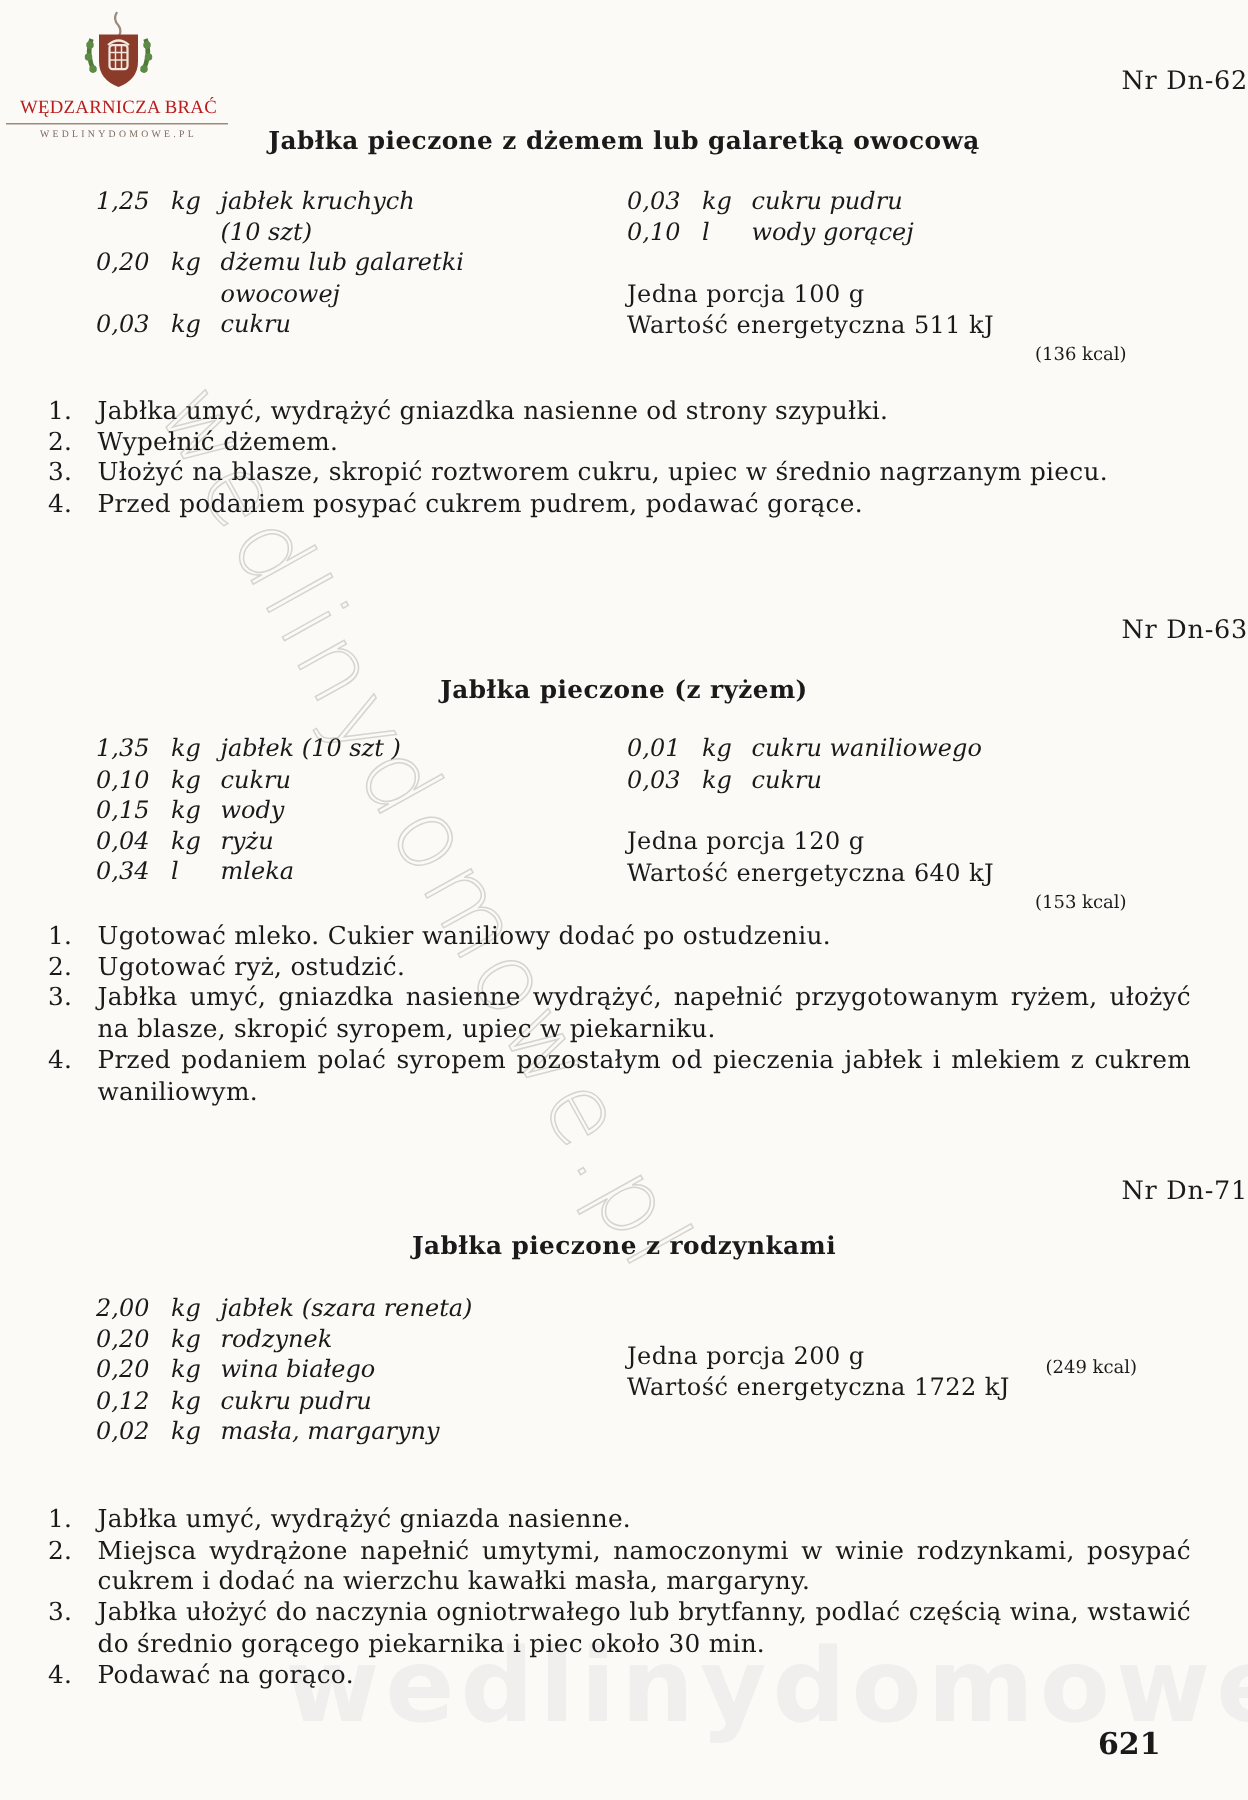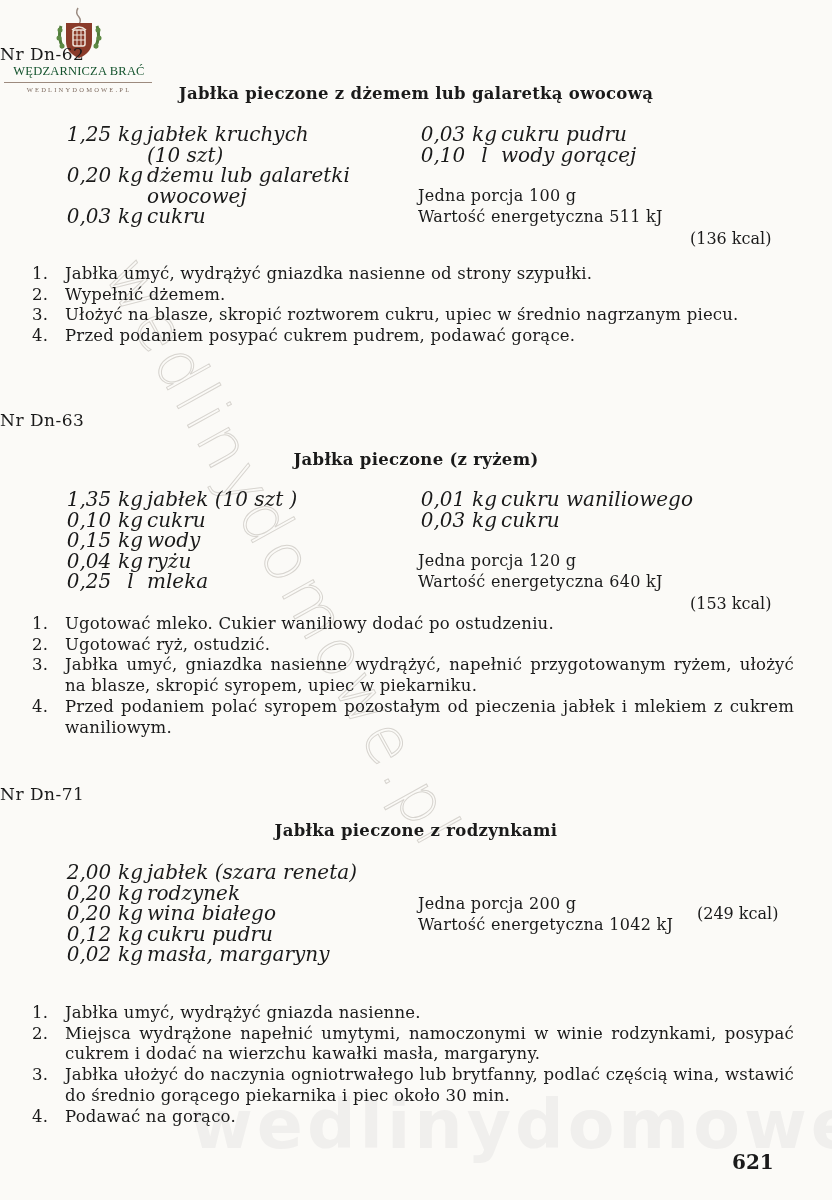--- a/index.html
+++ b/index.html
@@ -7,50 +7,50 @@
     width: 832px; height: 1200px; position: relative; overflow: hidden;
     background: #fbfaf7;
     font-family: "DejaVu Serif", "Liberation Serif", serif;
     color: #1a1a1a;
   }
   .page { position: absolute; inset: 0; }
 
   
   .logo { position: absolute; left: 4px; top: 6px; width: 150px; text-align: center; }
   .logo svg { display: block; margin: 0 auto; }
-  .logo-brand { font-family: "Liberation Serif", serif; font-size: 12.5px; color: #14532d; letter-spacing: 0.2px; margin-top: 2px; }
+  .logo-brand { font-family: "Liberation Serif", serif; font-size: 12.5px; color: #b91c1c; letter-spacing: 0.2px; margin-top: 2px; }
   .logo-rule { height: 1px; background: #9c8a7e; margin: 3px 0 3px 0; width: 148px; }
   .logo-url { font-family: "Liberation Serif", serif; font-size: 6.5px; color: #7d6a5f; letter-spacing: 2.2px; }
 
   
   .wm-diag {
     position: absolute; left: 155px; top: 245px;
     font-family: "DejaVu Sans", sans-serif; font-size: 64px; font-weight: 300;
     color: transparent; -webkit-text-stroke: 1px #d7d4cf;
     transform-origin: 0 0; transform: rotate(61deg);
     white-space: nowrap; letter-spacing: 4px; pointer-events: none;
   }
   .wm-bottom {
     position: absolute; left: 190px; top: 1085px;
     font-family: "DejaVu Sans", sans-serif; font-size: 68px; font-weight: bold;
     color: #f0efed; white-space: nowrap; letter-spacing: 4px; pointer-events: none;
   }
 
-  .recipe-no { position: absolute; width: 832px; left: 0; text-align: left; font-size: 17px; letter-spacing: 0.5px; }
+  .recipe-no { position: absolute; width: 832px; left: 0; text-align: right; font-size: 17px; letter-spacing: 0.5px; }
   .recipe-title { position: absolute; width: 832px; left: 0; text-align: center; font-size: 16.5px; font-weight: bold; letter-spacing: 0.3px; }
 
-  .ing { position: absolute; font-style: italic; font-size: 20px; line-height: 20.5px; text-align: center; }
+  .ing { position: absolute; font-style: italic; font-size: 16px; line-height: 20.5px; }
   .ing-row { display: flex; white-space: nowrap; }
   .ing-row .qty { width: 50px; }
   .ing-row .unit { width: 33px; }
   .ing-row .name { }
   .ing-row.cont { padding-left: 83px; }
 
   .info { position: absolute; font-size: 16px; line-height: 20.5px; white-space: nowrap; letter-spacing: 0.3px; }
-  .kcal { position: absolute; font-size: 16px; white-space: nowrap; }
+  .kcal { position: absolute; font-size: 12px; white-space: nowrap; }
 
   .steps { position: absolute; left: 32px; width: 762px; font-size: 16.5px; line-height: 20.7px; letter-spacing: 0.2px; }
   .step { display: flex; }
   .step .num { width: 33px; flex: none; }
   .step .txt { flex: 1; text-align: justify; }
 
   .page-num { position: absolute; left: 732px; top: 1150px; font-size: 20px; font-weight: bold; }
 </style>
 </head>
 <body>
@@ -161,21 +161,21 @@
         <span class="qty">0,15</span>
         <span class="unit">kg</span>
         <span class="name">wody</span>
       </div>
     <div class="ing-row">
         <span class="qty">0,04</span>
         <span class="unit">kg</span>
         <span class="name">ryżu</span>
       </div>
     <div class="ing-row">
-        <span class="qty">0,25</span>
+        <span class="qty">0,34</span>
         <span class="unit">l</span>
         <span class="name">mleka</span>
       </div>
   </div>
   <div class="ing" style="left:418px; top:489px">
     <div class="ing-row">
         <span class="qty">0,01</span>
         <span class="unit">kg</span>
         <span class="name">cukru waniliowego</span>
       </div>
@@ -235,21 +235,21 @@
         <span class="name">cukru pudru</span>
       </div>
     <div class="ing-row">
         <span class="qty">0,02</span>
         <span class="unit">kg</span>
         <span class="name">masła, margaryny</span>
       </div>
   </div>
   <div class="info" style="left:418px; top:894px">
     <div>Jedna porcja 200 g</div>
-    <div>Wartość energetyczna 1042 kJ</div>
+    <div>Wartość energetyczna 1722 kJ</div>
   </div>
   <div class="kcal" style="left:697px; top:904px">(249 kcal)</div>
 
   <div class="steps" style="top:1003px">
     <div class="step">
         <span class="num">1.</span>
         <span class="txt">Jabłka umyć, wydrążyć gniazda nasienne.</span>
       </div>
     <div class="step">
         <span class="num">2.</span>

